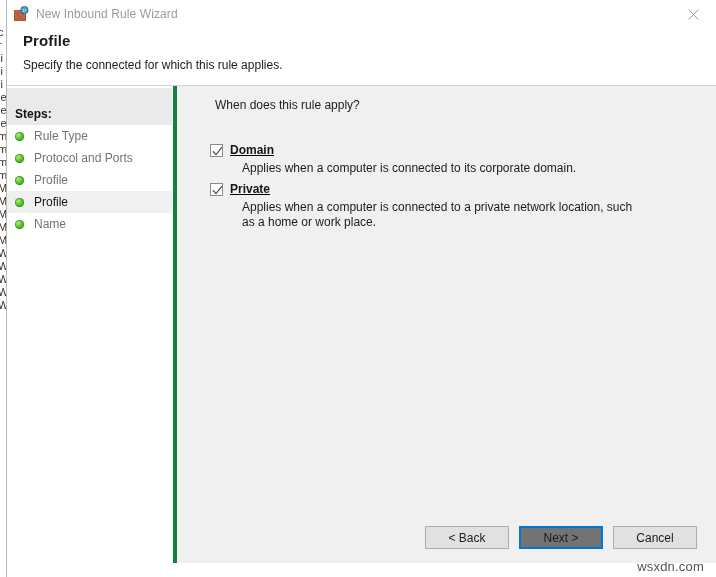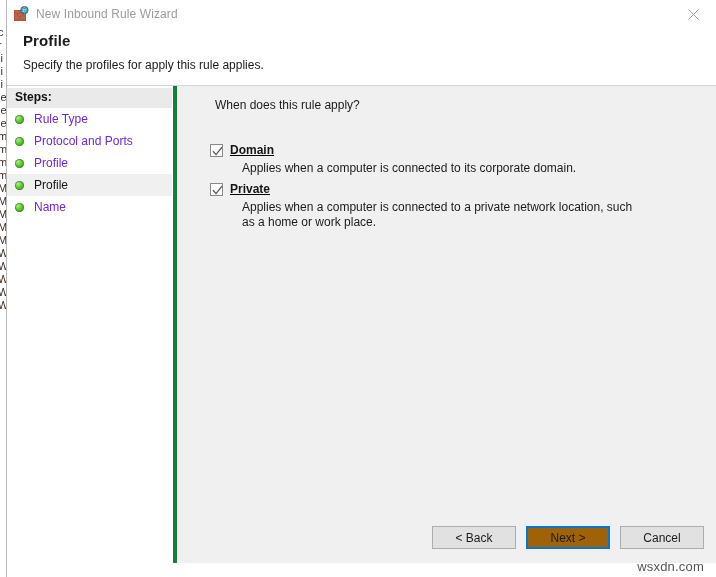--- a/index.html
+++ b/index.html
@@ -95,42 +95,42 @@
     width: 166px;
     background: #ffffff;
     padding-top: 2px;
     flex: none;
   }
   #steps-heading {
     background: #eaeaea;
     font-size: 12px;
     font-weight: bold;
     color: #111111;
-    padding: 2px 0 4px 8px;
+    padding: 19px 0 4px 8px;
     margin-right: 1px;
   }
   .step-row {
     display: flex;
     align-items: center;
     height: 22px;
     padding-left: 8px;
     margin-right: 1px;
   }
   .step-row.current { background: #f0f0f0; }
   .step-bullet {
     width: 9px; height: 9px;
     border-radius: 50%;
     margin-right: 10px;
     flex: none;
     background: radial-gradient(circle at 33% 30%, #b4ef8a 0%, #5ec62f 45%, #2f9a0e 100%);
     box-shadow: inset 0 0 0 1px rgba(40,120,20,.55);
   }
   .step-label {
     font-size: 12px;
-    color: #6d28d9;
+    color: #737373;
   }
   .step-row.current .step-label { color: #141414; }
 
   
   #content-pane {
     flex: 1;
     background: #f0f0f0;
     border-left: 4px solid #15803d;
     position: relative;
   }
@@ -175,39 +175,39 @@
     color: #1b1b1b;
     margin: 4px 0 0 32px;
     line-height: 15px;
     max-width: 400px;
   }
   .option.wide .option-desc { max-width: 400px; }
 
   
   #button-row {
     position: absolute;
-    right: 12px;
+    right: 19px;
     bottom: 14px;
     display: flex;
     gap: 10px;
   }
   .btn {
     width: 84px; height: 23px;
     background: #e1e1e1;
     border: 1px solid #adadad;
     font-family: "Liberation Sans", sans-serif;
     font-size: 12px;
     color: #1b1b1b;
     display: flex; align-items: center; justify-content: center;
     cursor: default;
     padding: 0;
   }
   .btn.default {
     border: 2px solid #0078d7;
-    background: #a16207;
+    background: #737373;
   }
 
   
   #watermark {
     position: absolute;
     right: 12px;
     bottom: 3px;
     font-size: 13px;
     color: #555555;
     z-index: 5;
@@ -274,21 +274,21 @@
     <div id="title-text">New Inbound Rule Wizard</div>
     <div id="close-btn">
       <svg width="11" height="11" viewBox="0 0 11 11">
         <path d="M0.5 0.5 L10.5 10.5 M10.5 0.5 L0.5 10.5" stroke="#9a9a9a" stroke-width="1" fill="none"></path>
       </svg>
     </div>
   </div>
 
   <div id="header">
     <div id="page-title">Profile</div>
-    <div id="page-subtitle">Specify the profiles for apply this rule applies.</div>
+    <div id="page-subtitle">Specify the connected for which this rule applies.</div>
   </div>
   <div id="header-rule"></div>
 
   <div id="body">
 
     <div id="steps-panel">
       <div id="steps-heading">Steps:</div>
 
       <div class="step-row">
         <span class="step-bullet"></span>

